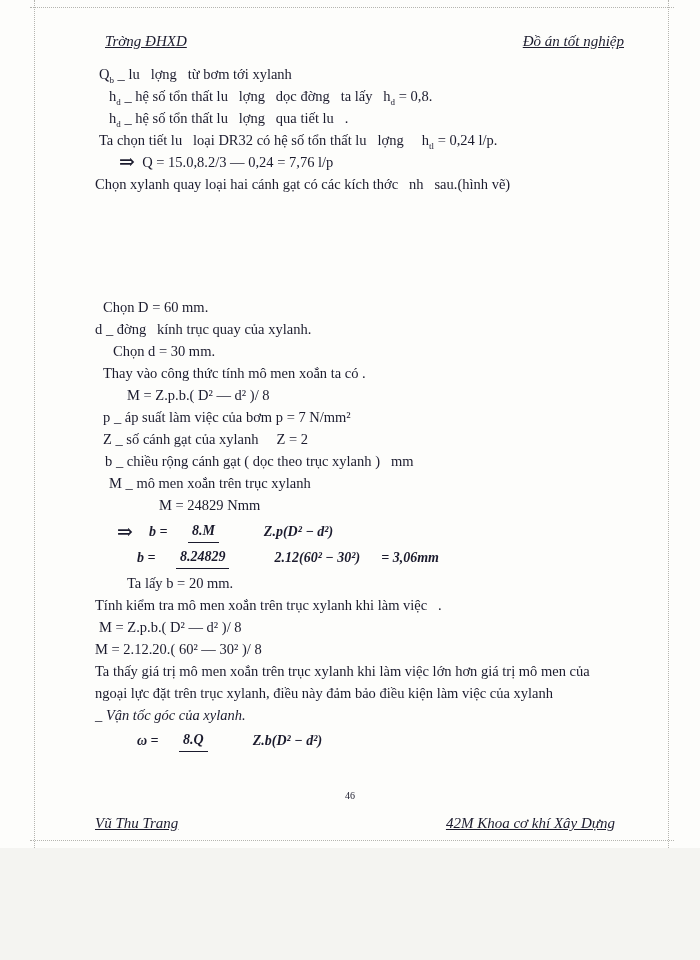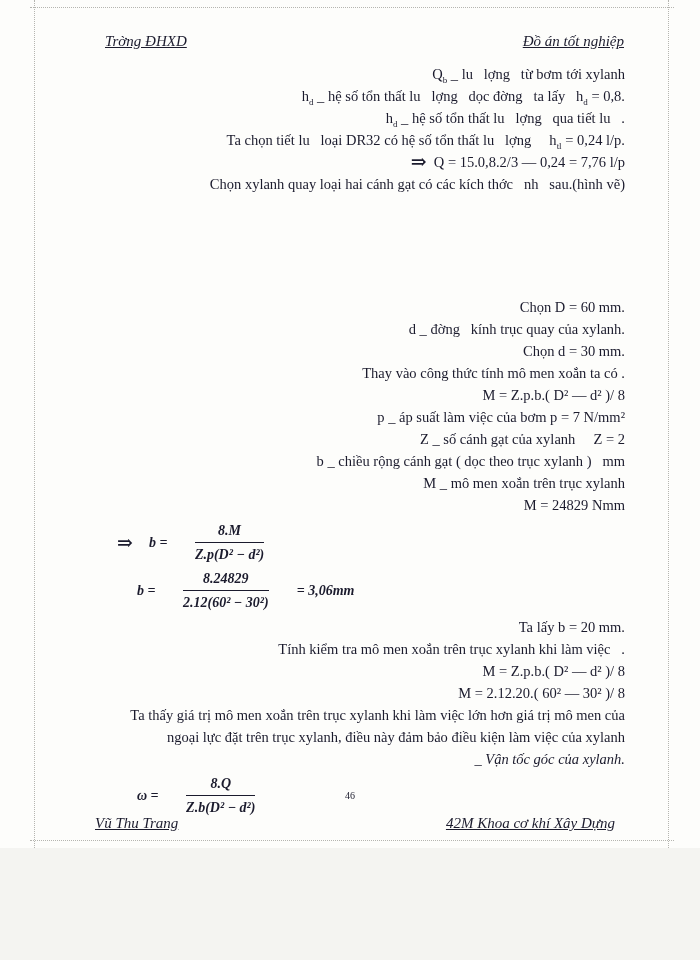--- a/index.html
+++ b/index.html
@@ -27,47 +27,47 @@
     padding: 33px 76px 0 105px;
     font-style: italic; font-size: 15px;
   }
   .hdr { text-decoration: underline; }
 
   .content {
     margin: 13px 75px 0 95px;
     font-size: 14.5px;
     line-height: 22.1px;
   }
-  .line { white-space: pre-wrap; text-align: right; }
+  .line { white-space: pre-wrap; }
   sub { font-size: 0.62em; line-height: 0; }
   .arrow { font-size: 19px; font-weight: bold; vertical-align: -1px; }
   .fig-gap { height: 100px; }
 
   .m4  { margin-left: 4px;  }
   .m8  { margin-left: 8px;  }
   .m10 { margin-left: 10px; }
   .m14 { margin-left: 14px; }
   .m18 { margin-left: 18px; }
   .m32 { margin-left: 32px; }
-  .m36 { margin-left: 36px; }
+  .m36 { margin-left: 24px; }
   .m64 { margin-left: 64px; }
 
   .formula {
     display: flex; align-items: center;
     font-style: italic; font-weight: bold;
     font-size: 14px; line-height: 21px;
     margin: 3px 0;
     white-space: pre;
   }
   .formula .arrow { margin-right: 16px; }
   .f-ind1 { margin-left: 22px; }
   .f-ind2 { margin-left: 42px; }
   .frac {
-    display: inline-flex; flex-direction: column;
-    text-align: center; margin: 0 24px;
+    display: inline-flex; flex-direction: row;
+    text-align: center; margin: 0 17px; gap: 45px;
   }
   .frac .num { border-bottom: 1.4px solid #1b1b2d; padding: 0 4px 1px; }
   .frac .den { padding-top: 1px; }
   .rhs { margin-left: 4px; }
   .italic-line { font-style: italic; }
 
   .pageno {
     position: absolute; bottom: 47px; left: 0; right: 0;
     text-align: center; font-size: 10px;
   }

